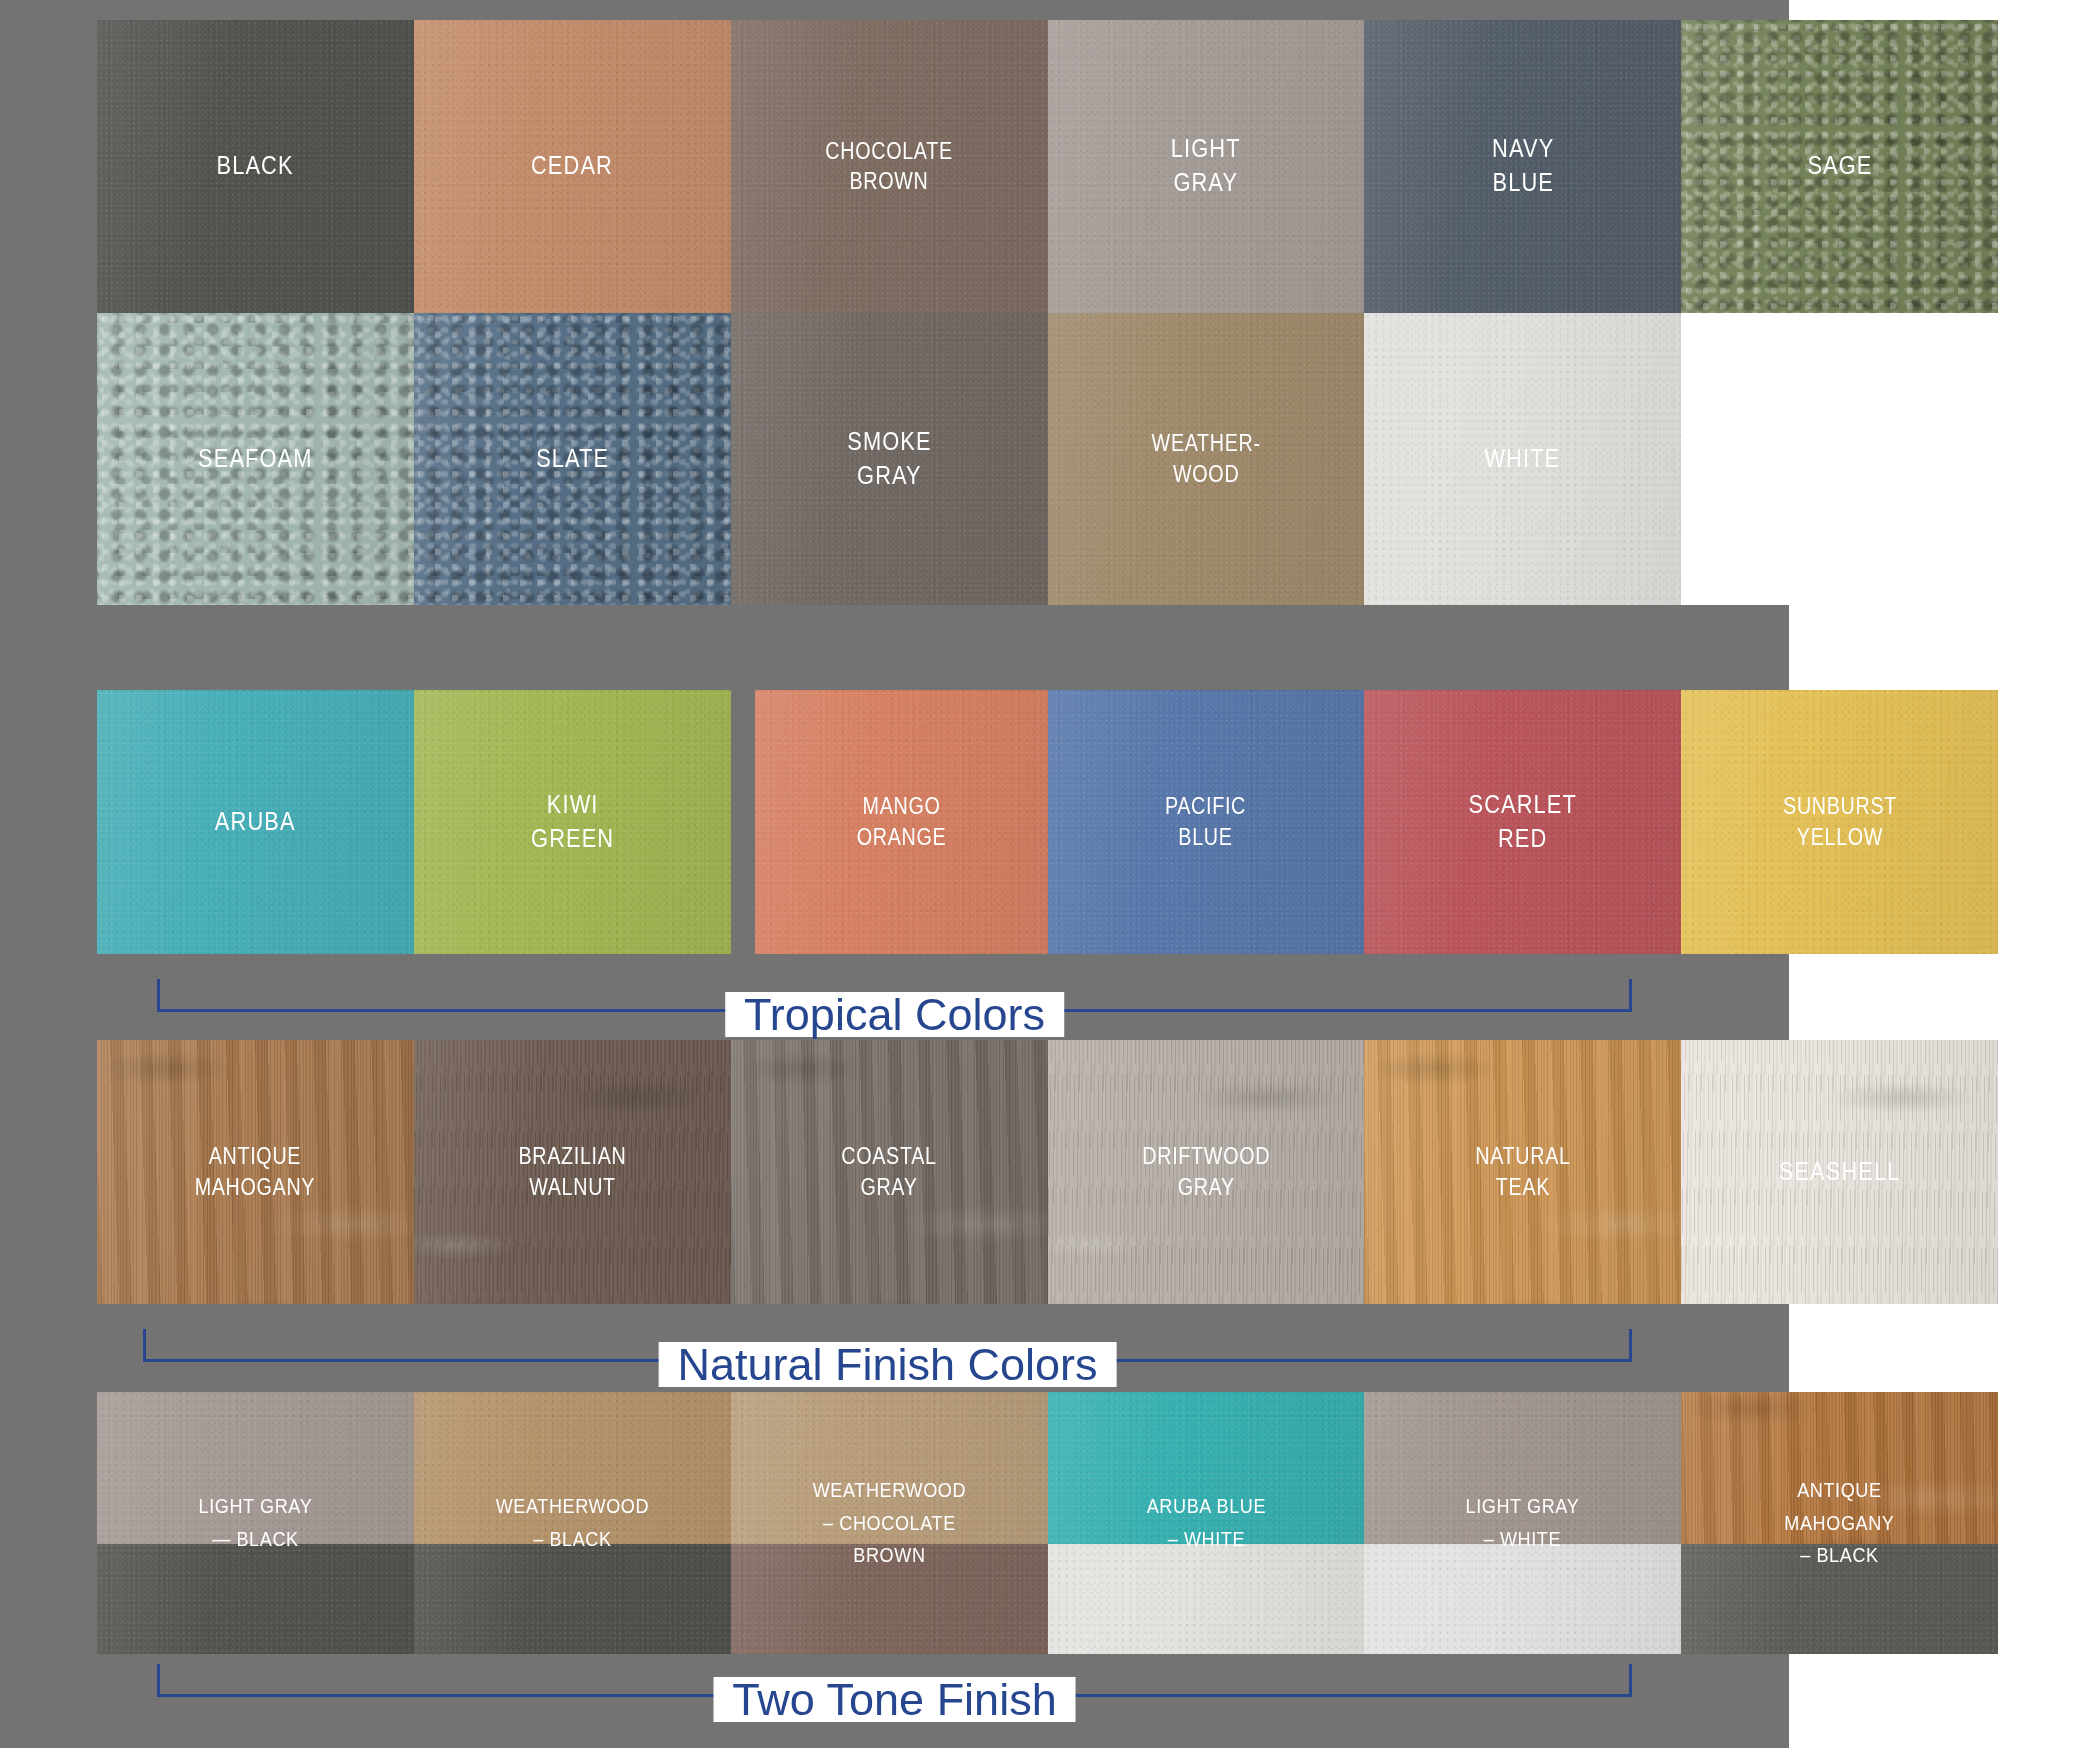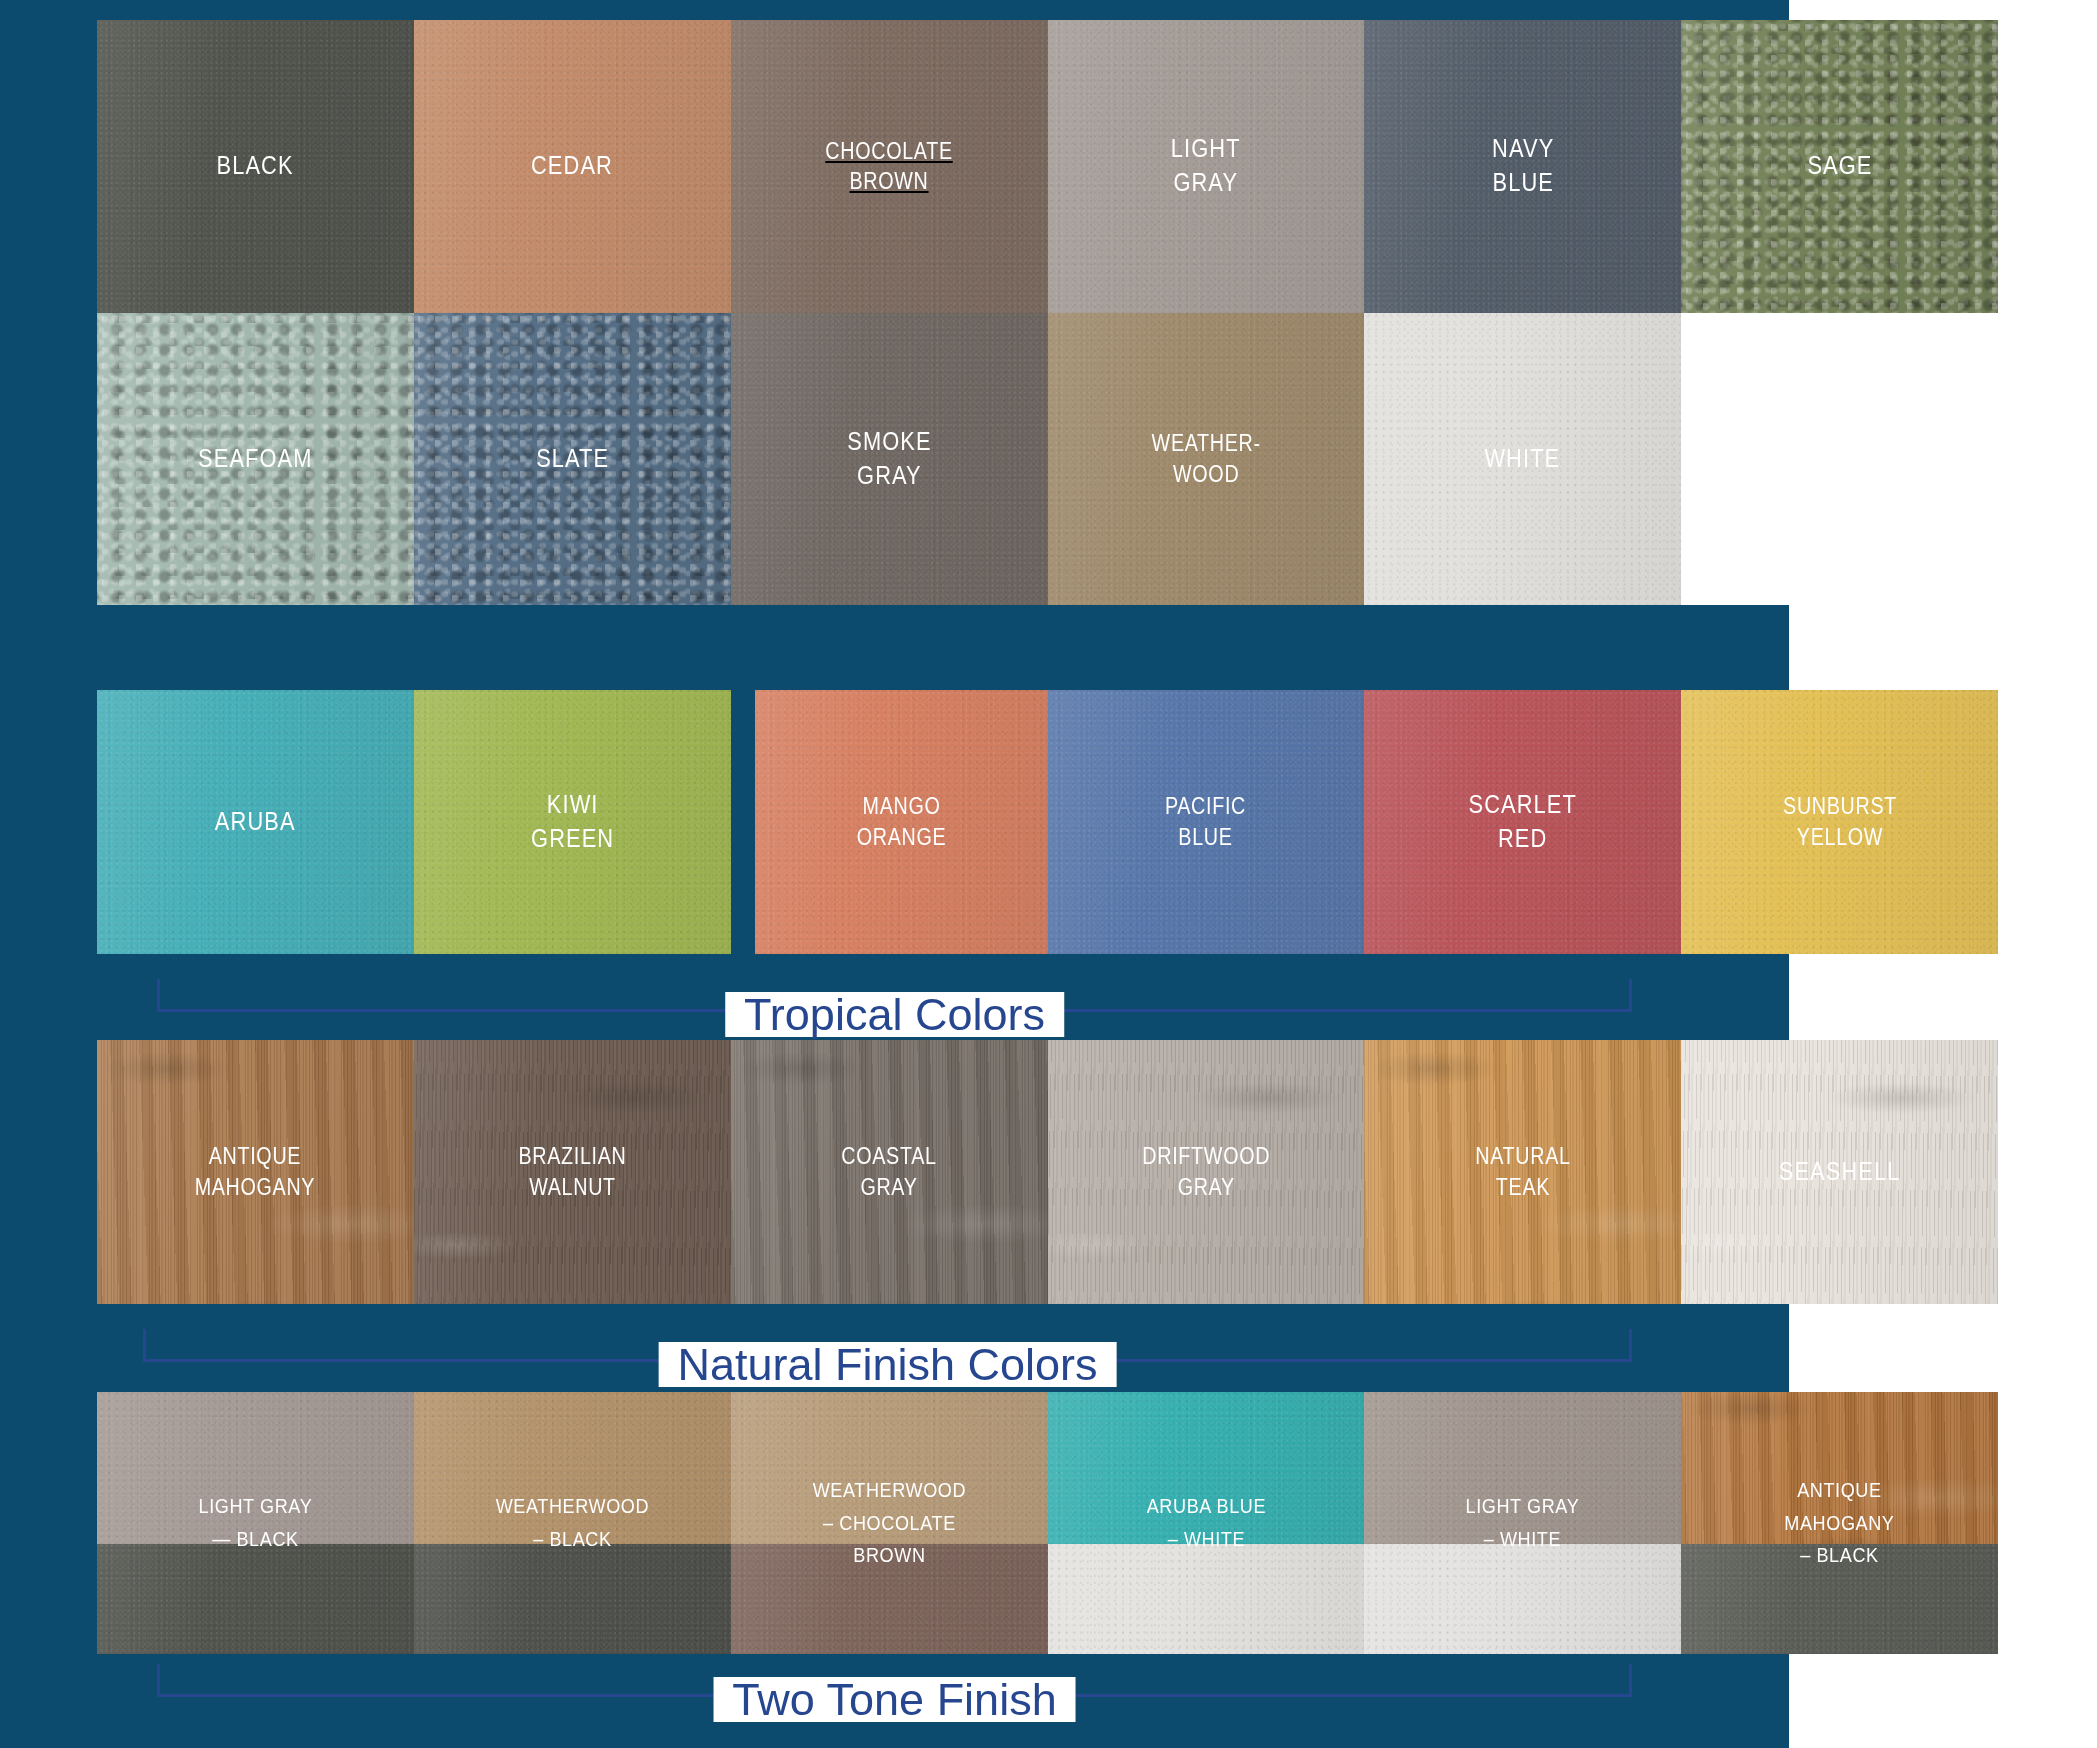--- a/index.html
+++ b/index.html
@@ -2,21 +2,21 @@
 <html style="font-size:6.7px"><head>
 <meta charset="utf-8">
 <style>
   html,body{margin:0;padding:0;background:#ffffff;}
   body{
     width:2097px;height:1748px;
     font-family:"Liberation Sans", sans-serif;
     -webkit-font-smoothing:antialiased;
     overflow:hidden;
   }
-  .sheet{position:relative;width:1789px;height:1748px;background:#0c4a6e;}
+  .sheet{position:relative;width:1789px;height:1748px;background:#737373;}
 
   
   .palette{
     position:absolute;
     left:97px;
     width:1901px;
     display:grid;
     grid-template-columns:repeat(6, 1fr);
   }
   .cell{
@@ -145,21 +145,21 @@
       <div class="cell" style="background: rgb(75, 77, 71);">
         <div class="tex matte"></div>
         <div class="sheen"></div>
         <div class="label">BLACK</div>
       </div>
       <div class="cell" style="background: rgb(201, 140, 103);">
         <div class="tex matte"></div>
         <div class="sheen"></div>
         <div class="label">CEDAR</div>
       </div>
-      <div class="cell" style="background: rgb(125, 105, 93); text-decoration: underline;">
+      <div class="cell" style="background: rgb(125, 105, 93);">
         <div class="tex matte"></div>
         <div class="sheen"></div>
         <div class="label sm">CHOCOLATE
 BROWN</div>
       </div>
       <div class="cell" style="background: rgb(167, 158, 152);">
         <div class="tex matte"></div>
         <div class="sheen"></div>
         <div class="label">LIGHT
 GRAY</div>

